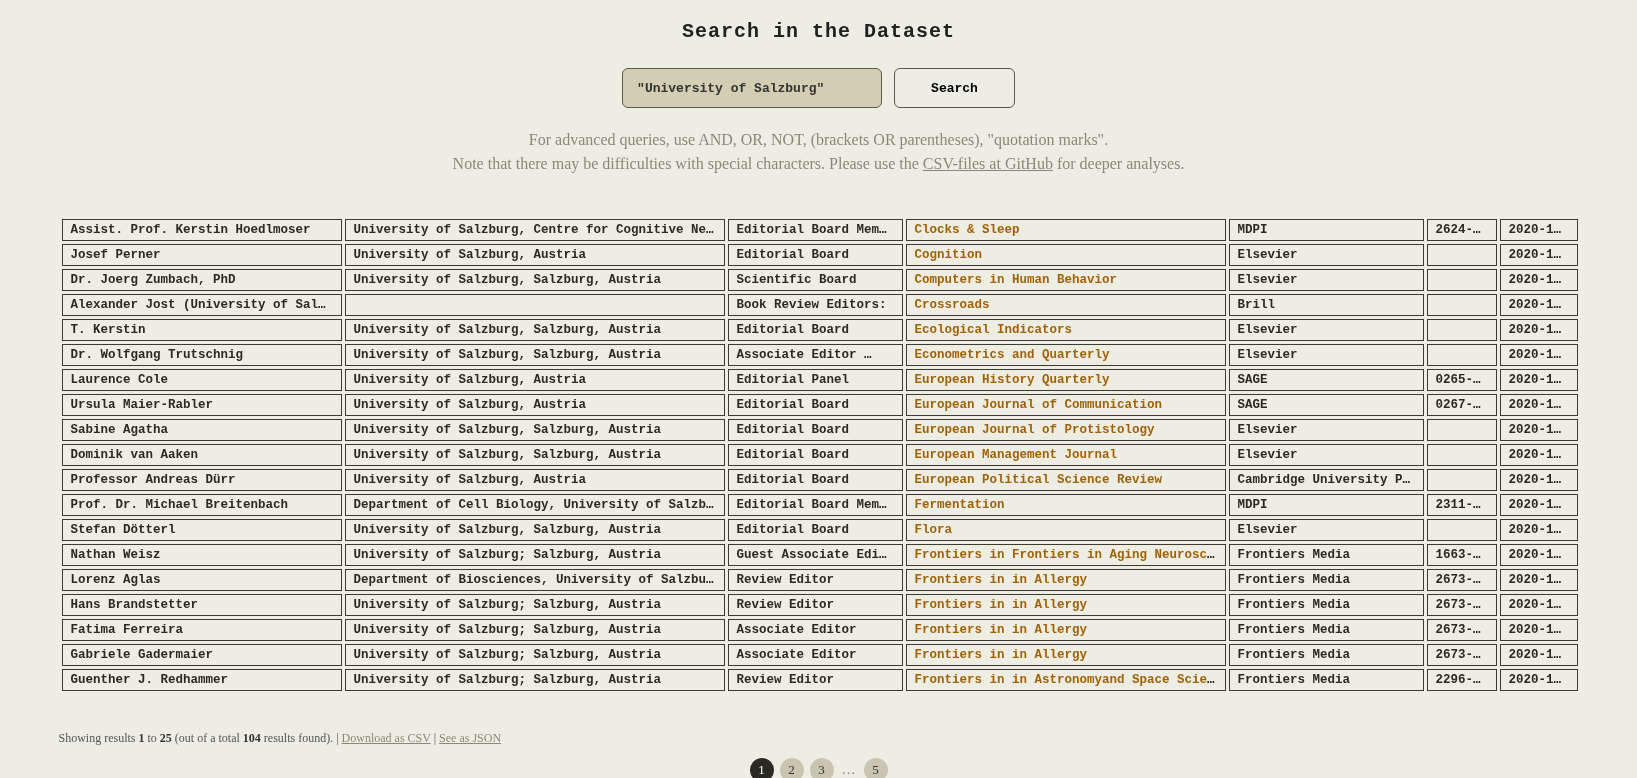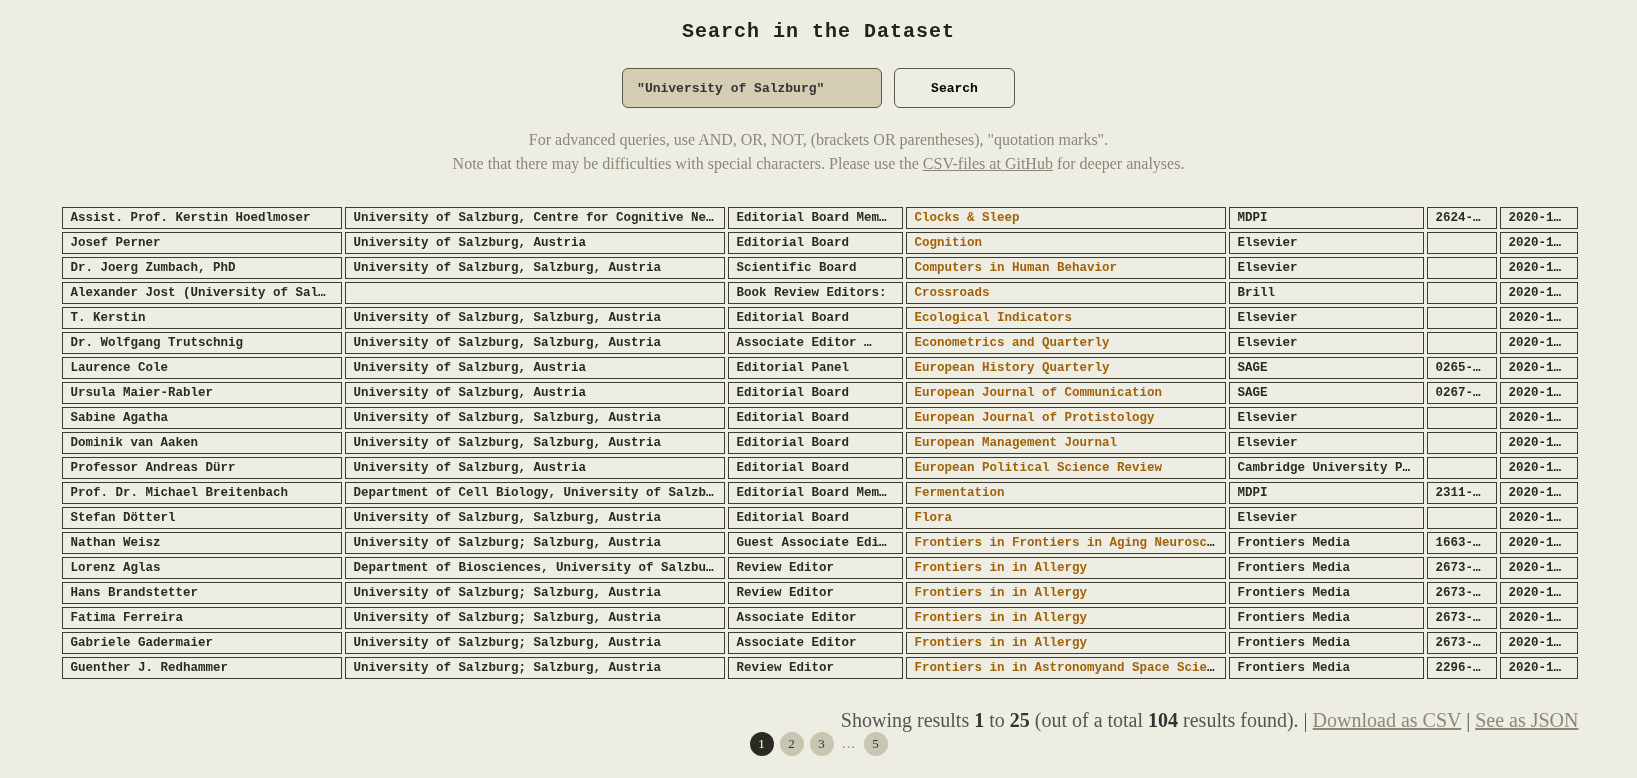--- a/index.html
+++ b/index.html
@@ -51,32 +51,32 @@
       font-family: "Courier New", monospace;
       font-weight: bold;
       font-size: 13px;
       cursor: pointer;
     }
     .hints {
       text-align: center;
       color: #8a8877;
       font-size: 16px;
       line-height: 1.5;
-      margin-bottom: 28px;
+      margin-bottom: 40px;
     }
     .hints a {
       color: #8a8877;
       text-decoration: underline;
       cursor: pointer;
     }
     table {
       width: 100%;
       border-collapse: separate;
       border-spacing: 3px;
-      margin-bottom: 27px;
+      margin-bottom: 37px;
     }
     td {
       border: 1px solid #3d3c2f;
       padding: 3px 8px;
       font-family: "Courier New", monospace;
       font-weight: bold;
       font-size: 12.5px;
       color: #2a2a22;
       white-space: nowrap;
       overflow: hidden;
@@ -89,24 +89,24 @@
       cursor: pointer;
     }
     .col-0 { width: 280px; max-width: 280px; }
     .col-1 { width: 380px; max-width: 380px; }
     .col-2 { width: 175px; max-width: 175px; }
     .col-3 { width: 320px; max-width: 320px; }
     .col-4 { width: 195px; max-width: 195px; }
     .col-5 { width: 70px; max-width: 70px; text-align: left; }
     .col-6 { width: 78px; max-width: 78px; text-align: left; }
     .summary {
-      text-align: right;
+      text-align: left;
       color: #555;
-      font-size: 20px;
-      margin-bottom: 0;
+      font-size: 12px;
+      margin-bottom: 12px;
     }
     .summary b { color: #333; }
     .summary a {
       color: #8a8877;
       text-decoration: underline;
       cursor: pointer;
     }
     .pager {
       display: flex;
       justify-content: center;

